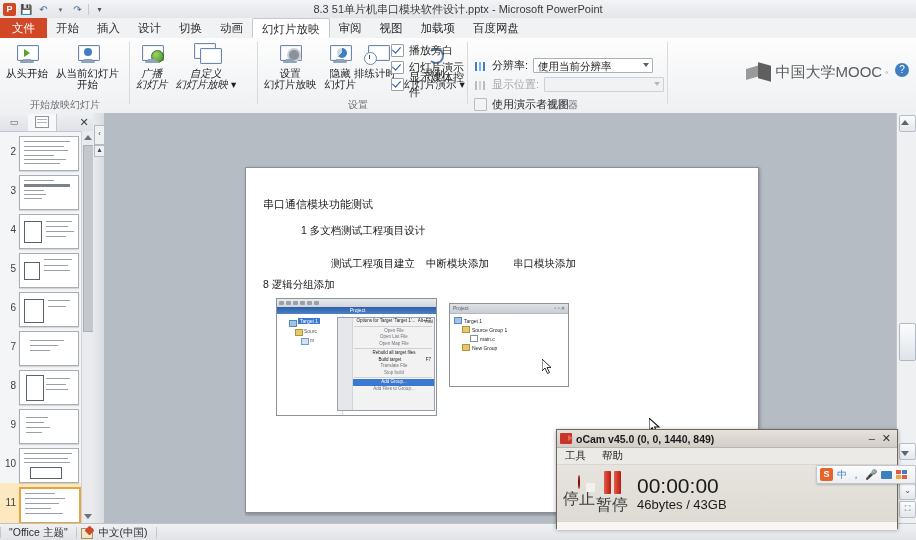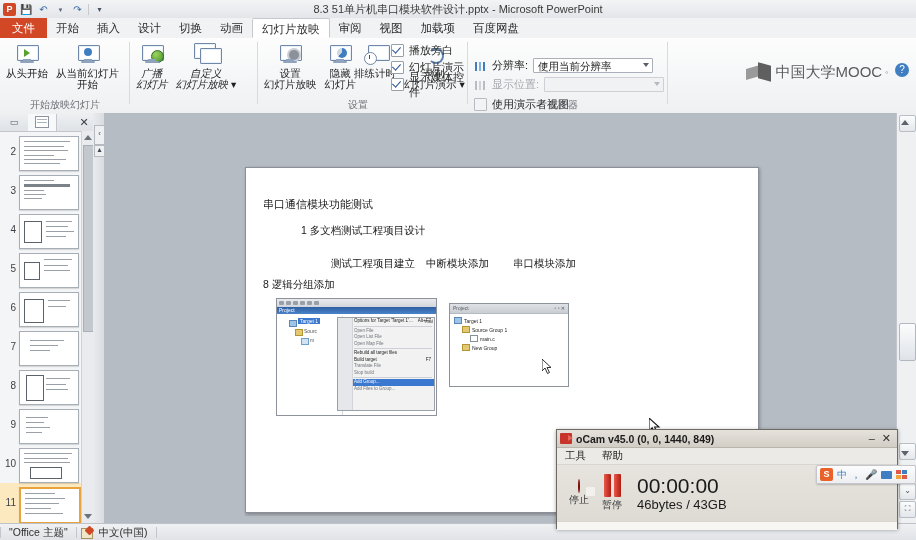--- a/index.html
+++ b/index.html
@@ -128,21 +128,21 @@
 
   
   .splitter{position:absolute;left:93px;top:0;width:11px;height:410px;
     background:linear-gradient(to right,#e9ebee,#d9dce0);border-right:1px solid #9aa0a8;}
   .sp-btn{position:absolute;left:1px;top:12px;width:9px;height:18px;background:#eef0f2;
     border:1px solid #b5bac1;font-size:8px;text-align:center;line-height:16px;color:#44484e;}
 
   
   .canvas{position:absolute;left:104px;top:0;right:19px;height:410px;background:#b6bcc4;}
   .slide{position:absolute;left:141px;top:54px;width:512px;height:344px;background:#fff;
-    border:1px solid #8b9098;box-shadow:1px 1px 3px rgba(0,0,0,.25);}
+    border:1px solid #8b9098;box-shadow:1px 1px 3px rgba(0,0,0,.25);text-align:center;}
   .slide-shadow{position:absolute;left:141px;top:398px;width:514px;height:5px;background:#a9aeb5;}
   .s-txt{position:absolute;font-size:10.5px;color:#1a1a1a;white-space:nowrap;}
 
   
   .shot{position:absolute;background:#fff;border:1px solid #8e939b;overflow:hidden;}
   .shot-tb{position:absolute;left:0;top:0;right:0;height:8px;
     background:linear-gradient(#e8eaee,#d2d6dc);border-bottom:1px solid #b5bac1;}
   .shot-tb .dots{position:absolute;left:2px;top:2px;display:flex;gap:2px;}
   .shot-tb .dots i{width:5px;height:4px;background:#9aa0a8;display:block;border-radius:1px;}
   .shot-title{position:absolute;left:0;top:8px;right:0;height:7px;
@@ -199,21 +199,21 @@
   .stop-btn{width:32px;text-align:center;}
   .stop-circ{width:23px;height:23px;border-radius:50%;margin:0 auto;
     background:radial-gradient(circle at 40% 30%,#e04a3a,#a4150c);
     border:1px solid #7d0d07;position:relative;}
   .stop-circ:after{content:"";position:absolute;left:7px;top:7px;width:9px;height:9px;
     background:#f3f1ed;border-radius:1px;}
   .pause-btn{width:34px;text-align:center;}
   .pause-bars{height:23px;display:flex;gap:3px;justify-content:center;align-items:center;}
   .pause-bars i{display:block;width:7px;height:23px;border-radius:1px;
     background:linear-gradient(to right,#e8594a,#b21d12);}
-  .btn-cap{font-size:10px;color:#3a3a3a;margin-top:1px;display:block;}
+  .btn-cap{font-size:16px;color:#3a3a3a;margin-top:1px;display:block;}
   .timer{margin-left:8px;}
   .timer .tt{font-size:21px;line-height:22px;color:#1a1a1a;letter-spacing:0px;}
   .timer .ss{font-size:13px;line-height:15px;color:#1a1a1a;}
   .ocam-foot{height:8px;background:#f7f6f3;border-top:1px solid #d9d6cf;}
 
   
   .ime{position:absolute;left:816px;top:465px;width:92px;height:17px;
     background:linear-gradient(#fcfcfd,#eceef1);border:1px solid #c3c7cd;border-radius:2px;
     display:flex;align-items:center;gap:4px;padding:0 3px;box-shadow:0 1px 2px rgba(0,0,0,.2);}
   .ime-logo{width:13px;height:13px;background:#e8622a;border-radius:2px;color:#fff;

